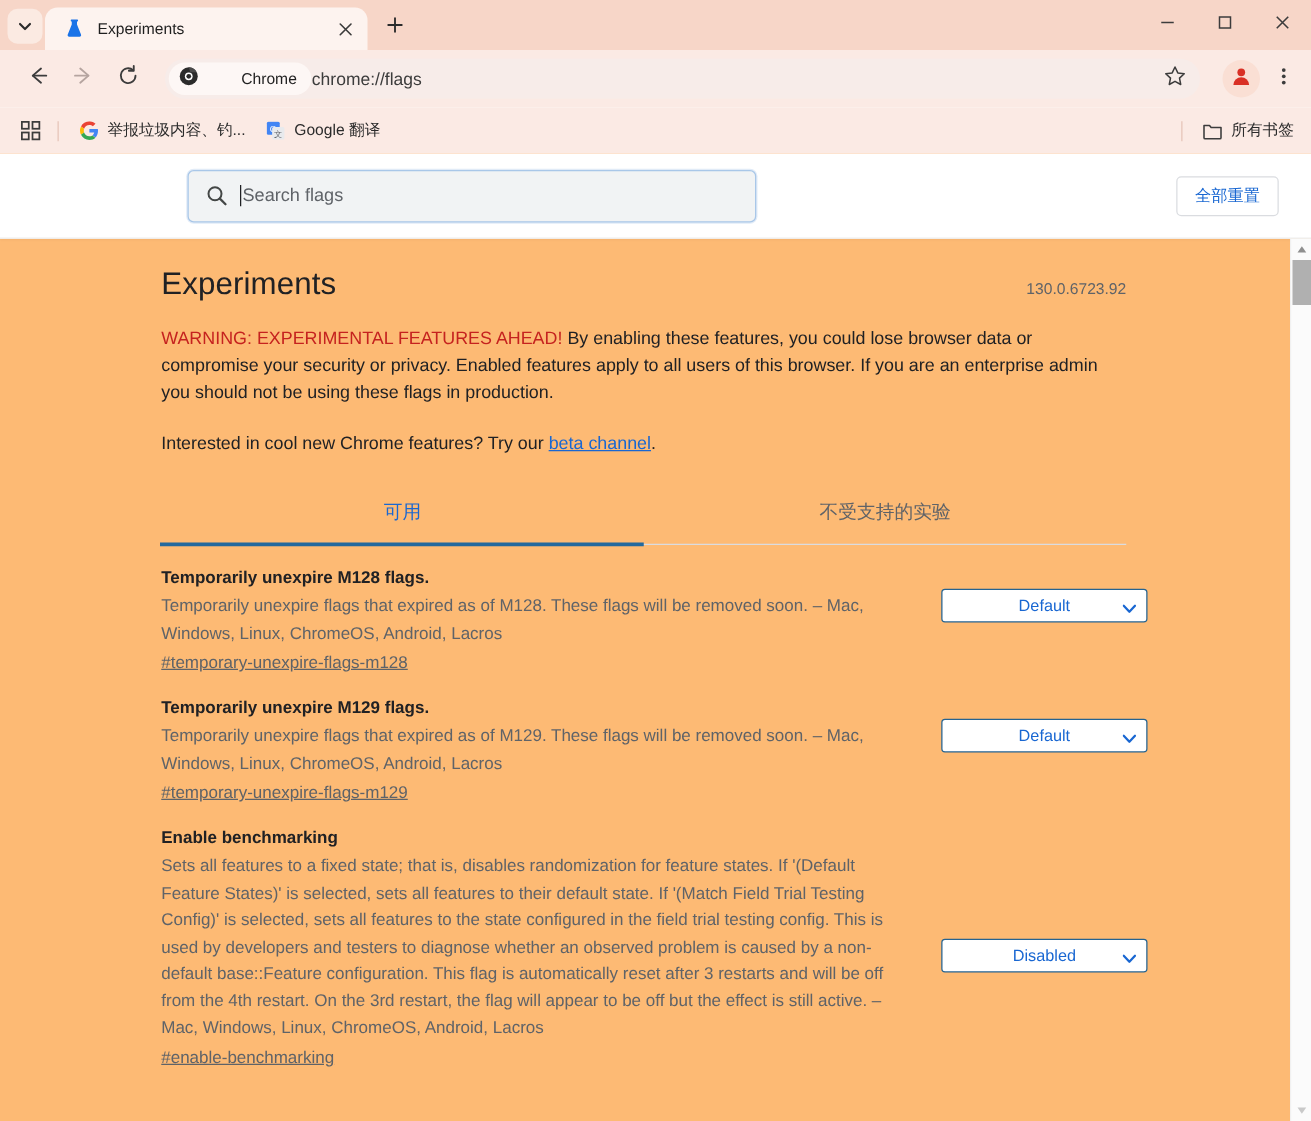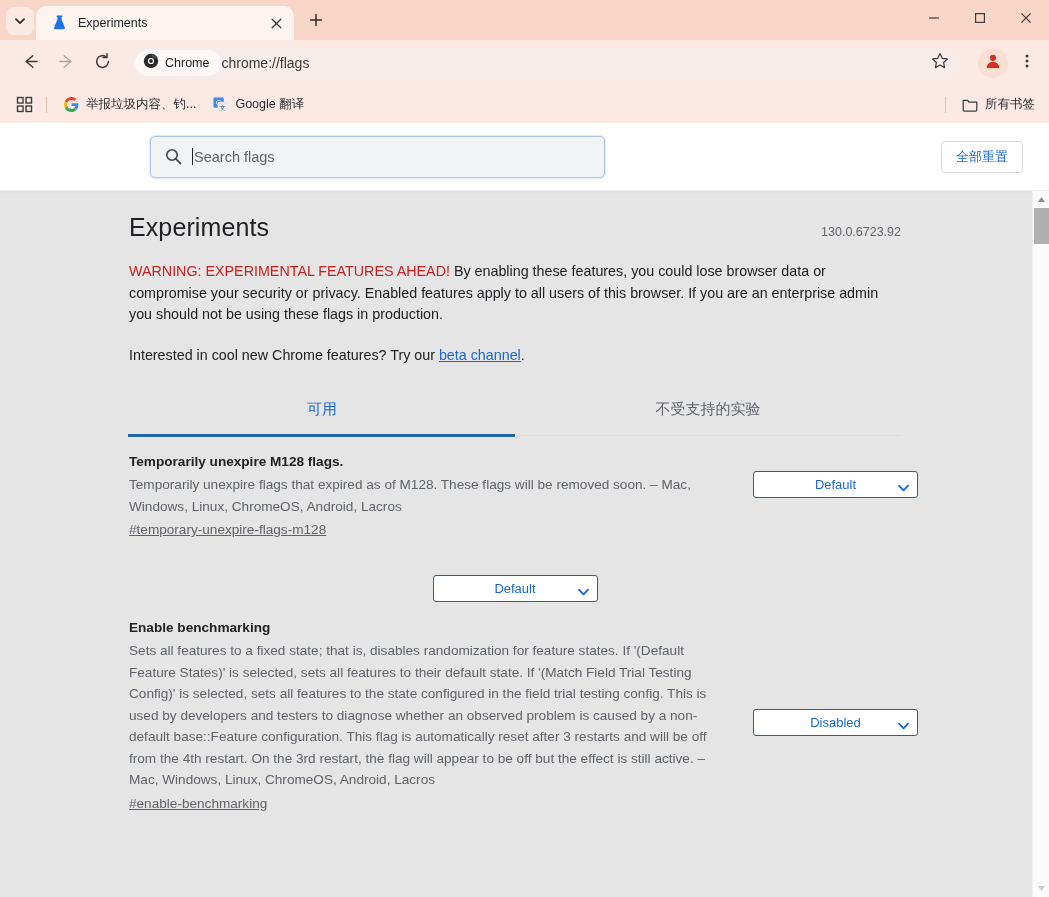--- a/index.html
+++ b/index.html
@@ -107,20 +107,21 @@
   }
   .chrome-chip {
     height: 26px;
     background: #fdf7f5;
     border-radius: 14px;
     display: flex;
     align-items: center;
     padding: 0 12px 0 8px;
     margin-left: 3px;
     flex: none;
+    gap: 28px;
   }
   .chrome-chip-label {
     font-size: 12.5px;
     color: #1f1f1f;
     margin-left: 6px;
   }
   .omnibox-url {
     font-size: 14px;
     color: #3c3c3c;
     margin-left: 0;
@@ -175,21 +176,21 @@
     overflow: hidden;
     text-overflow: ellipsis;
   }
   .bm-spacer { flex: 1 1 auto; }
   .bm-right { display:flex; align-items:center; flex:none; }
 
   
   .viewport {
     position: relative;
     height: 774px;
-    background: #e5e5e5;
+    background: #fdba74;
     overflow: hidden;
   }
   .flags-header {
     height: 68px;
     background: #ffffff;
     border-bottom: 1px solid #ededed;
     box-shadow: 0 1px 2px rgba(0,0,0,0.04);
     display: flex;
     align-items: center;
     padding: 0 26px 0 150px;
@@ -621,20 +622,25 @@
                 <span class="select-arrow">
                   <svg width="11" height="9" viewBox="0 0 11 9">
                       <path d="M1 1.6 L5.5 6.4 L10 1.6" fill="none" stroke="#1967d2" stroke-width="1.8" stroke-linecap="round" stroke-linejoin="round"></path>
                     </svg>
                 </span>
               </div>
             </div>
           </div>
 
           <div class="flag">
+            <div class="flag-text">
+              <div class="flag-name">Temporarily unexpire M129 flags.</div>
+              <div class="flag-desc">Temporarily unexpire flags that expired as of M129. These flags will be removed soon. – Mac, Windows, Linux, ChromeOS, Android, Lacros</div>
+              <a class="flag-anchor" href="#">#temporary-unexpire-flags-m129</a>
+            </div>
             <div class="flag-ctrl row1">
               <div class="select-holder">
                 <select class="flag-select">
                   <option>Default</option>
                 </select>
                 <span class="select-arrow">
                   <svg width="11" height="9" viewBox="0 0 11 9">
                       <path d="M1 1.6 L5.5 6.4 L10 1.6" fill="none" stroke="#1967d2" stroke-width="1.8" stroke-linecap="round" stroke-linejoin="round"></path>
                     </svg>
                 </span>

